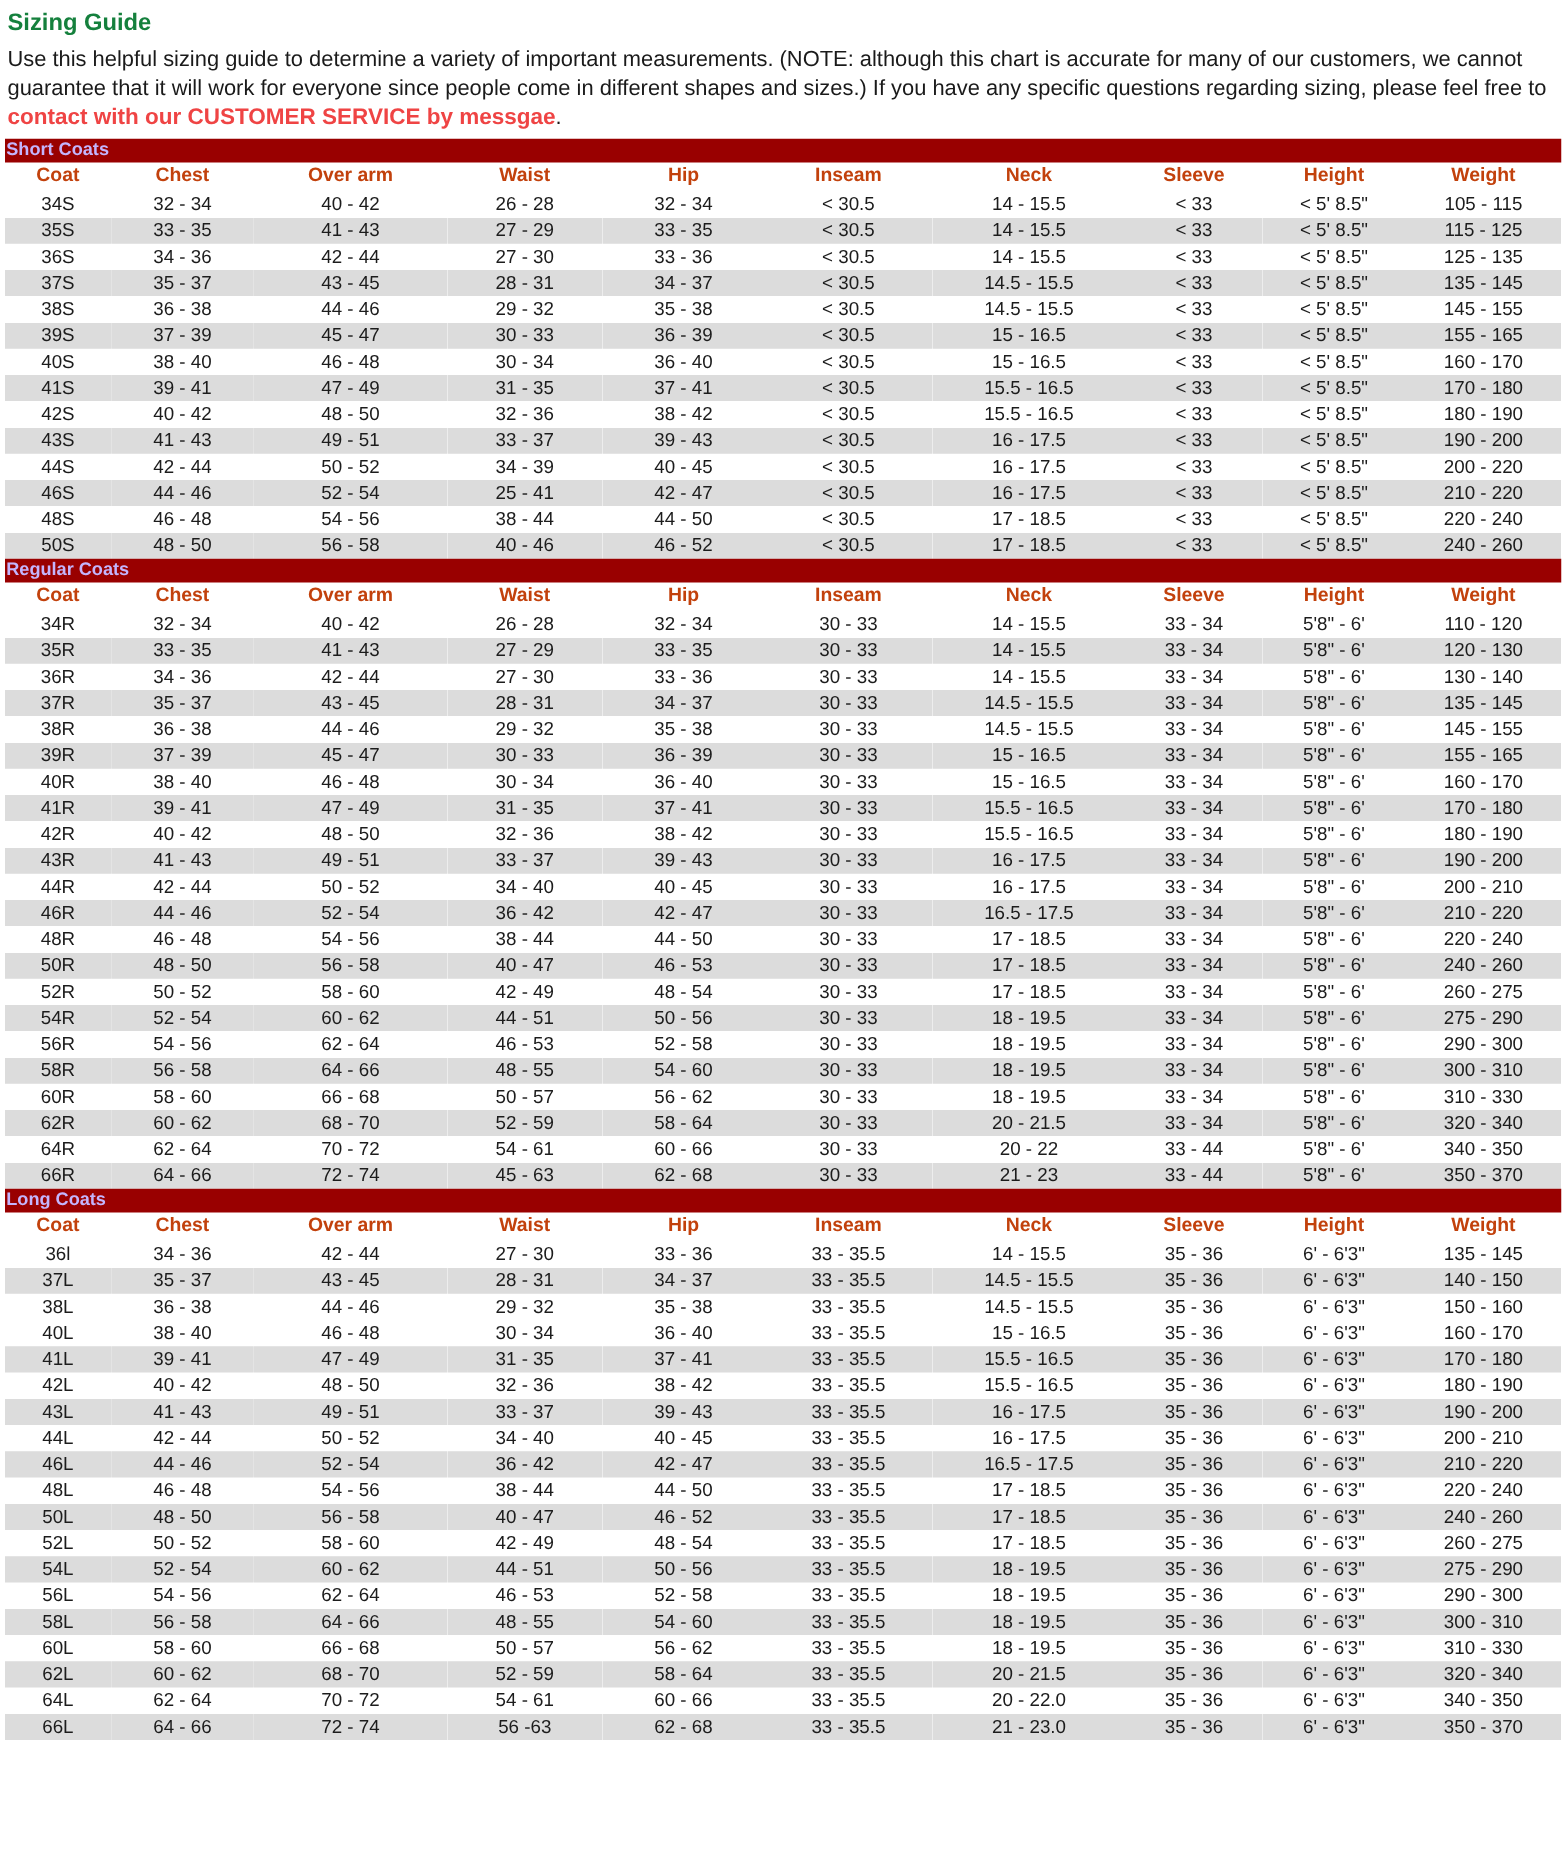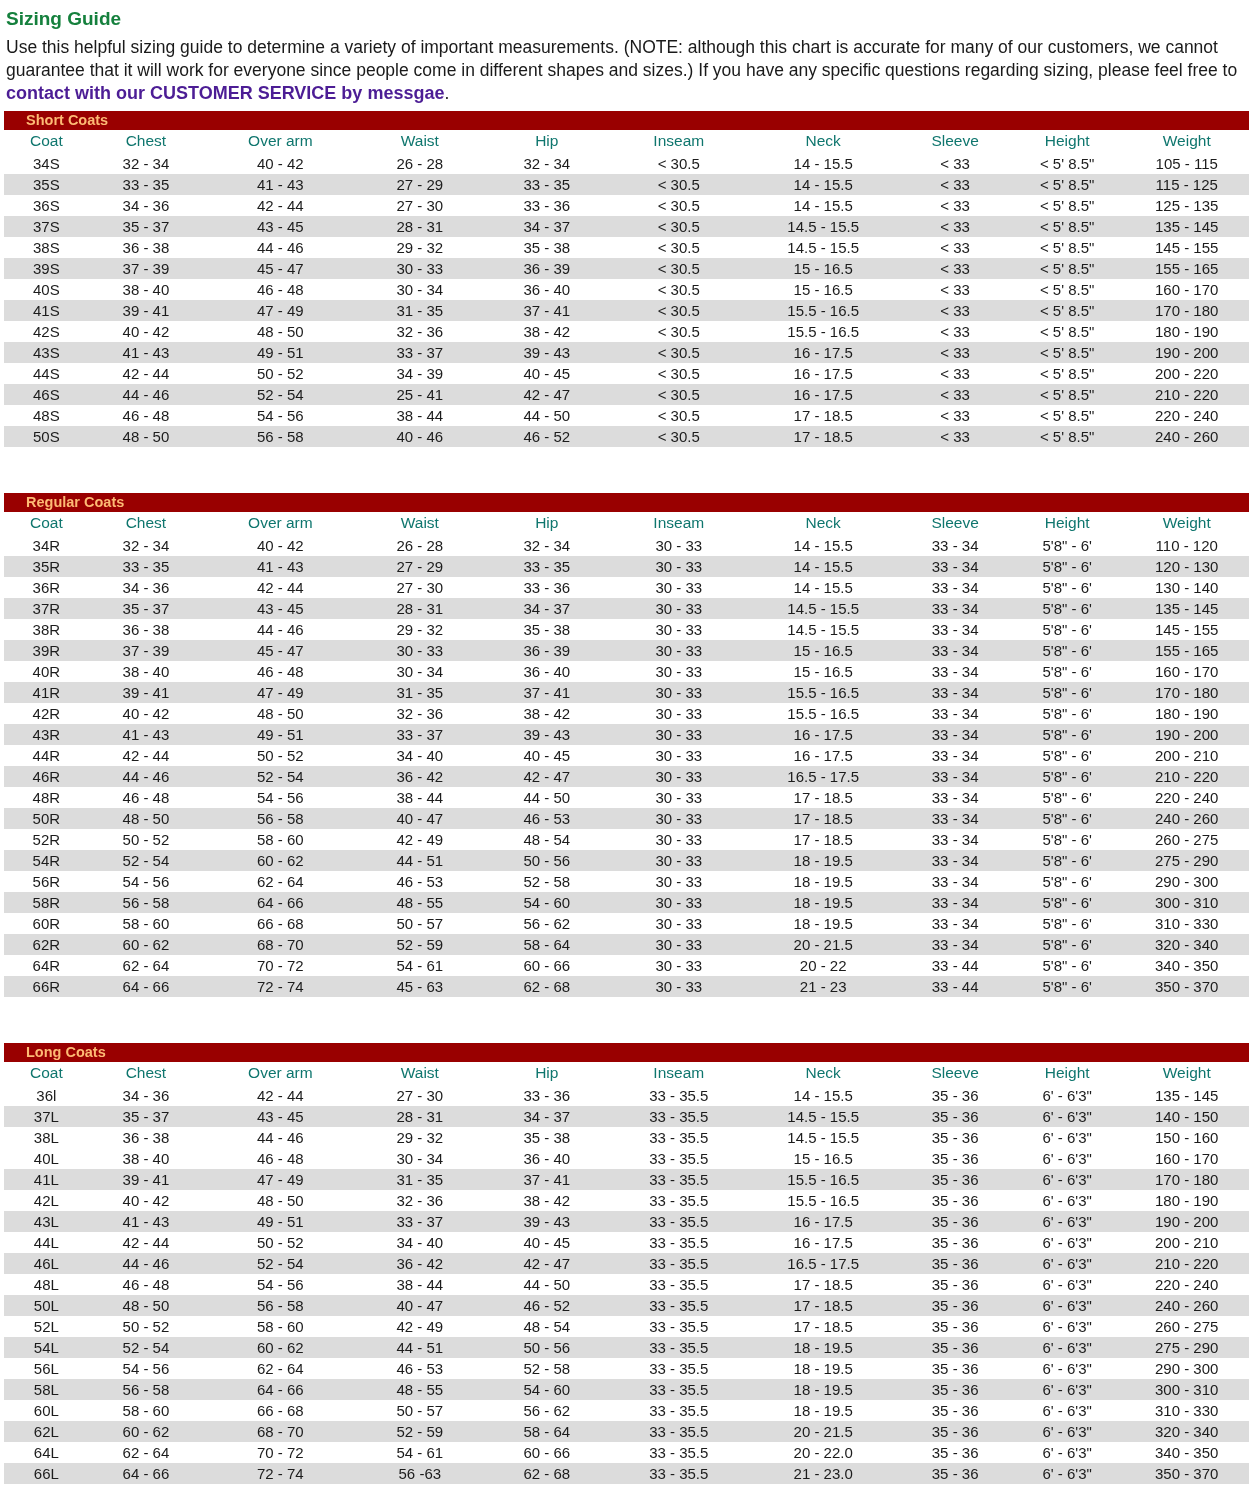--- a/index.html
+++ b/index.html
@@ -17,41 +17,41 @@
     font-weight: bold;
     margin: 2px 0 6px 2px;
     color: #15803d;
   }
   .intro {
     font-size: 17.5px;
     line-height: 1.3;
     color: #1a1a1a;
     margin: 0 2px 6px 2px;
   }
-  .intro b { font-size: 18px; color: #4c1d95; }
+  .intro b { font-size: 18px; color: #ef4444; }
   .section { margin-top: 0; }
-  .section + .section { margin-top: 46px; }
+  .section + .section { }
   .section-bar {
     background: var(--bar, #990000);
-    color: #fdba74;
+    color: #c4b5fd;
     font-weight: bold;
     font-size: 14.5px;
-    padding: 1px 5px 2px 22px;
+    padding: 1px 5px 2px 1px;
   }
   table {
     width: 100%;
     border-collapse: collapse;
     table-layout: fixed;
   }
   th {
     font-size: 15.5px;
-    font-weight: normal;
+    font-weight: bold;
     text-align: center;
     padding: 2px 0 3px 0;
-    color: #0f766e;
+    color: #c2410c;
   }
   td {
     font-size: 15px;
     line-height: 21px;
     padding: 0;
     text-align: center;
     color: #1c1c1c;
     white-space: nowrap;
     overflow: hidden;
   }

